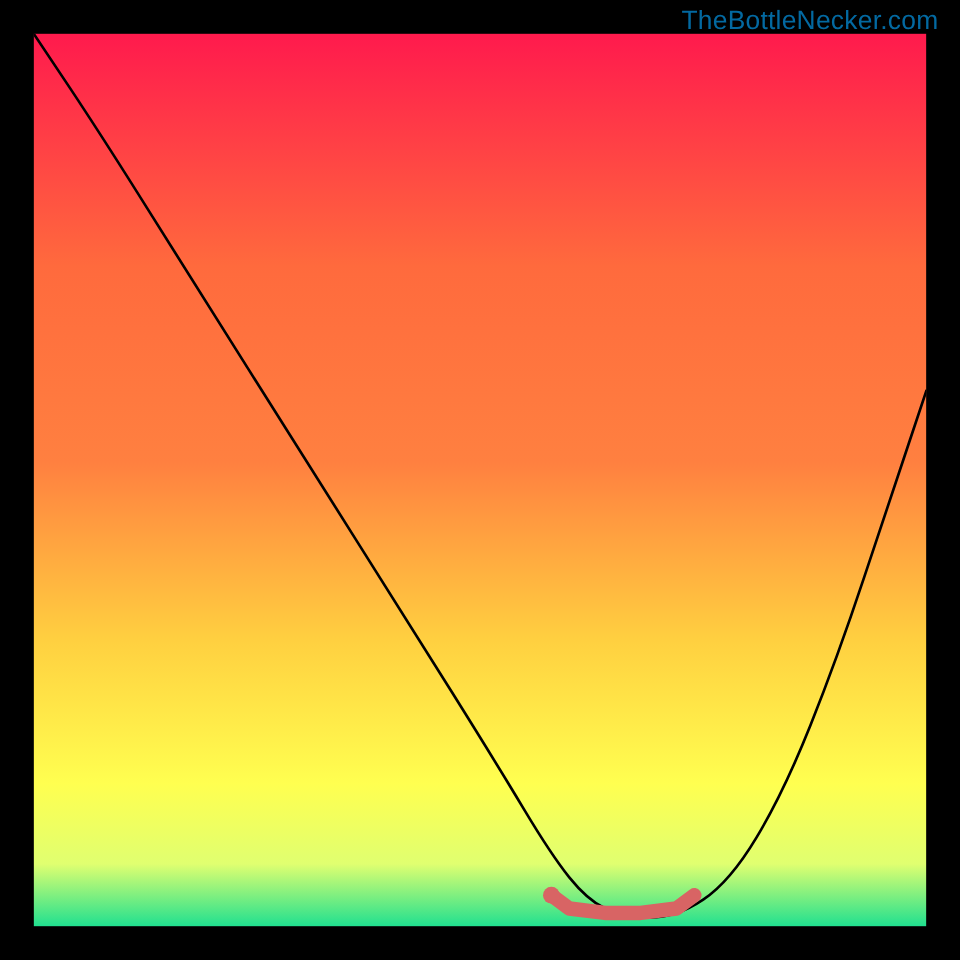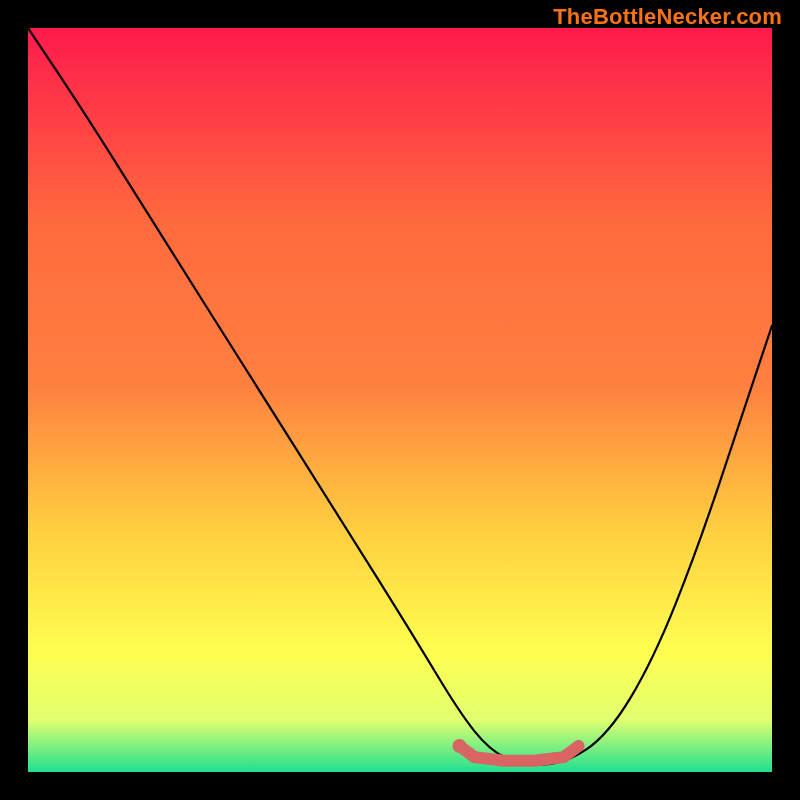--- a/index.html
+++ b/index.html
@@ -9,22 +9,22 @@
     width: 800px;
     height: 800px;
     background: #000;
   }
   .attribution {
     position: absolute;
     top: 4px;
     right: 18px;
     font-family: Arial, Helvetica, sans-serif;
     font-size: 22px;
-    font-weight: 700;
-    color: #f97316;
+    font-weight: 400;
+    color: #0369a1;
     letter-spacing: 0.2px;
   }
   .plot {
     position: absolute;
     left: 28px;
     top: 28px;
     width: 744px;
     height: 744px;
   }
   .plot svg {

